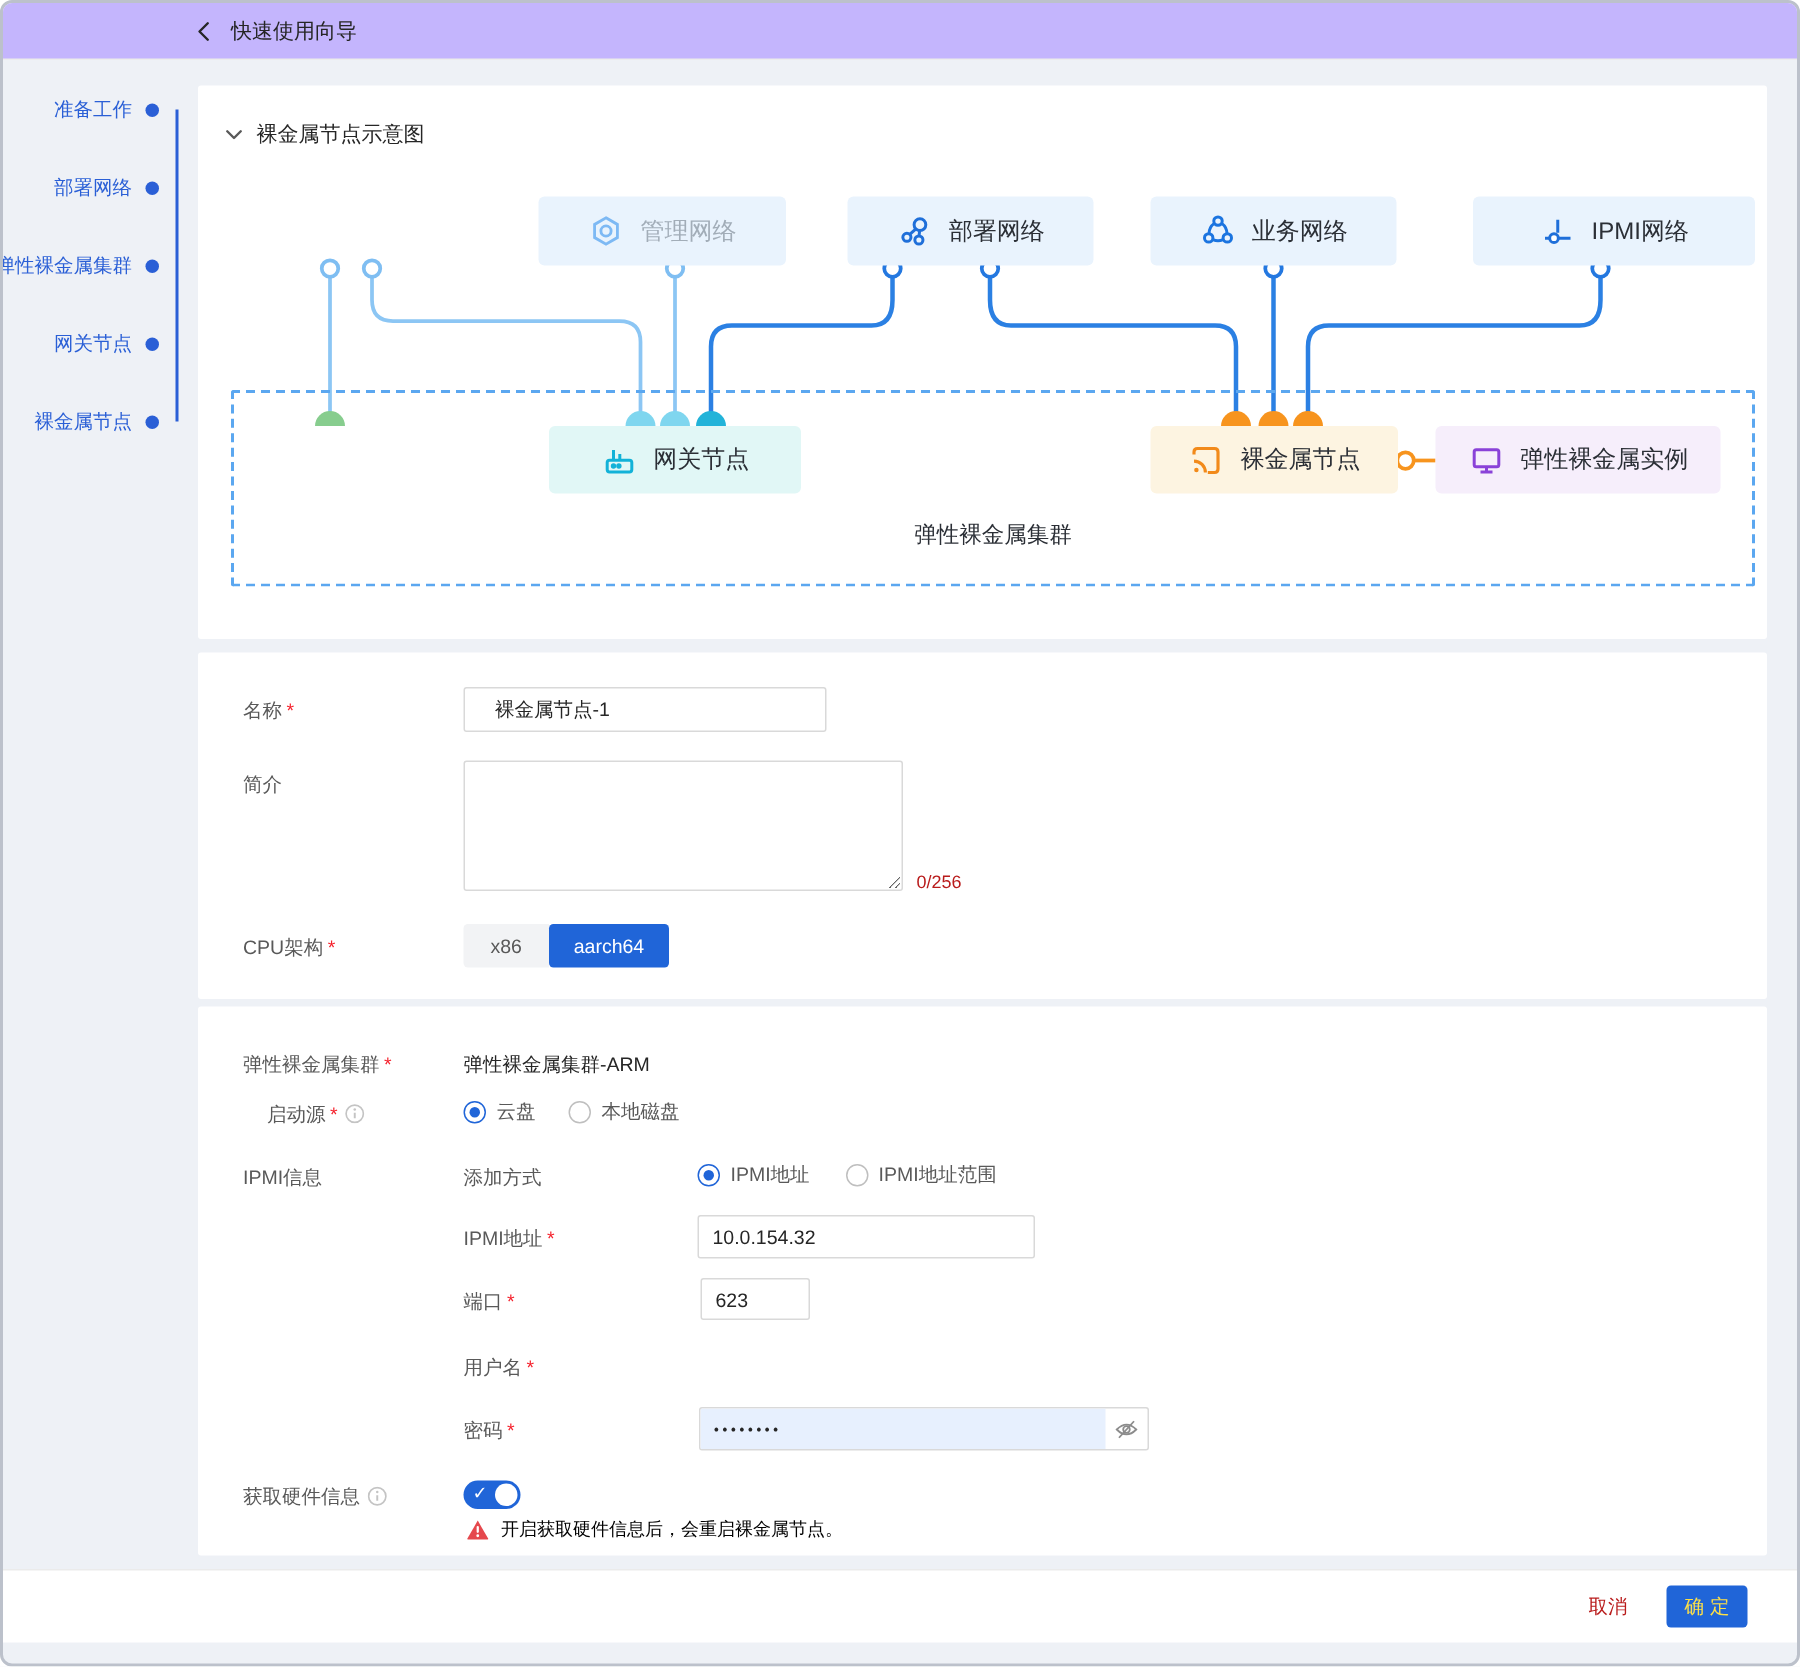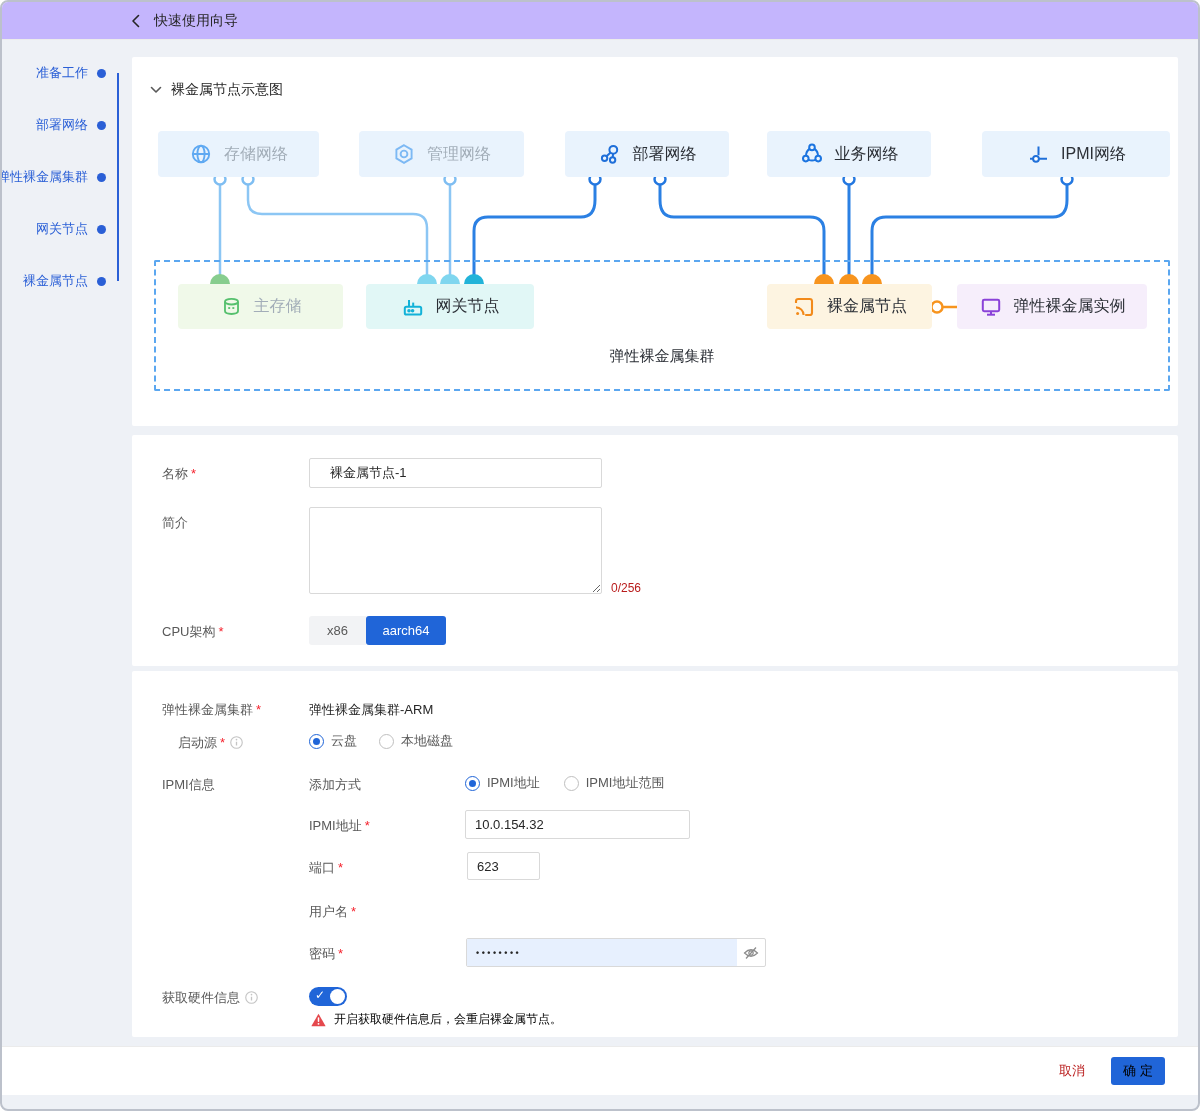--- a/index.html
+++ b/index.html
@@ -79,21 +79,21 @@
   .warn-text { font-size:12px; color:#000000; }
 
   .info-ic { display:inline-block; vertical-align:-2px; margin-left:5px; cursor:pointer; }
 
   
   .footerbar { position:absolute; left:0; bottom:14px; width:100%; height:49px; background:#fff;
                border-top:1px solid #ebebeb; display:flex; align-items:center; justify-content:flex-end;
                gap:26px; padding-right:33px; }
   .btn-cancel { font-size:13px; color:#b91c1c; background:none; border:none; cursor:pointer;
                 font-family:Liberation Mono, monospace; }
-  .btn-ok { min-width:47px; height:28px; background:#2065d8; color:#000000; font-size:13px;
+  .btn-ok { min-width:47px; height:28px; background:#2065d8; color:#fde047; font-size:13px;
             letter-spacing:4px; padding:0 8px 0 12px; border:none; border-radius:3px; cursor:pointer;
             font-family:inherit; }
 </style>
 </head>
 <body>
 
 <div class="frame">
 
   <div class="topbar">
     <span class="back-btn">
@@ -161,30 +161,20 @@
       <path d="M682 227 A10 10 0 0 1 702 227 Z" fill="#f7941e"></path>
       <path d="M707 227 A10 10 0 0 1 727 227 Z" fill="#f7941e"></path>
       <path d="M730 227 A10 10 0 0 1 750 227 Z" fill="#f7941e"></path>
 
       <circle cx="805" cy="250" r="5.5" fill="#fff" stroke="#f7941e" stroke-width="2.5"></circle>
       <line x1="811" y1="250" x2="825" y2="250" stroke="#f7941e" stroke-width="2.5"></line>
     </svg>
 
     <div class="dashed-cluster"></div>
 
-    <div class="dg-box dg-top" style="left:26px;width:161px">
-      <svg width="24" height="24" viewBox="0 0 24 24">
-          <g fill="none" stroke="#5fa9f2" stroke-width="1.9">
-            <circle cx="12" cy="12" r="8.2"></circle>
-            <ellipse cx="12" cy="12" rx="3.6" ry="8.2"></ellipse>
-            <line x1="3.8" y1="12" x2="20.2" y2="12"></line>
-          </g>
-        </svg>
-      <span class="t-dim">存储网络</span>
-    </div>
     <div class="dg-box dg-top" style="left:227px;width:165px">
       <svg width="24" height="24" viewBox="0 0 24 24">
           <g fill="none" stroke="#7db9f4" stroke-width="1.9">
             <path d="M12 3.2 L19.6 7.6 V16.4 L12 20.8 L4.4 16.4 V7.6 Z"></path>
             <circle cx="12" cy="12" r="3.4"></circle>
           </g>
         </svg>
       <span class="t-dim">管理网络</span>
     </div>
     <div class="dg-box dg-top" style="left:433px;width:164px">
@@ -216,31 +206,20 @@
       <svg width="24" height="24" viewBox="0 0 24 24">
           <g fill="none" stroke="#1f6fd9" stroke-width="2">
             <line x1="12.5" y1="4.5" x2="12.5" y2="13.2"></line>
             <line x1="4" y1="16.8" x2="21" y2="16.8"></line>
             <circle cx="10" cy="16.8" r="2.9" fill="#fff"></circle>
           </g>
         </svg>
       <span class="t-dark">IPMI网络</span>
     </div>
 
-    <div class="dg-box dg-bot" style="left:46px;width:165px;background:#f0f9e9">
-      <svg width="23" height="23" viewBox="0 0 24 24">
-          <g fill="none" stroke="#55c06d" stroke-width="1.9">
-            <ellipse cx="12" cy="7" rx="6.8" ry="2.9"></ellipse>
-            <path d="M5.2 7 V16.8 Q5.2 19.8 12 19.8 Q18.8 19.8 18.8 16.8 V7"></path>
-            <line x1="8.6" y1="13.6" x2="10.6" y2="13.6"></line>
-            <line x1="12.9" y1="13.6" x2="14.9" y2="13.6"></line>
-          </g>
-        </svg>
-      <span class="t-dim">主存储</span>
-    </div>
     <div class="dg-box dg-bot" style="left:234px;width:168px;background:#e1f7f6">
       <svg width="24" height="24" viewBox="0 0 24 24">
           <g fill="none" stroke="#12b2d8" stroke-width="2">
             <rect x="3.8" y="11.8" width="16.4" height="7.8" rx="1.6"></rect>
             <line x1="8" y1="11.8" x2="8" y2="5"></line>
             <line x1="12.2" y1="11.8" x2="12.2" y2="7.6"></line>
             <circle cx="8" cy="15.7" r="0.8" fill="#12b2d8"></circle>
             <circle cx="11.6" cy="15.7" r="0.8" fill="#12b2d8"></circle>
           </g>
         </svg>
@@ -265,21 +244,21 @@
           </g>
         </svg>
       <span class="t-dark">弹性裸金属实例</span>
     </div>
 
     <div class="cluster-label">弹性裸金属集群</div>
   </div>
 
   <div class="panel panel2">
     <div class="lbl" style="left:30px;top:30px"><span>名称</span><span class="req">*</span></div>
-    <input class="ipt" style="left: 177px; top: 23px; width: 293px; height: 30px; padding-left: 20px;" value="裸金属节点-1">
+    <input class="ipt" style="left: 177px; top: 23px; width: 242px; height: 30px; padding-left: 20px;" value="裸金属节点-1">
 
     <div class="lbl" style="left:30px;top:79px"><span>简介</span></div>
     <textarea class="ipt" style="left: 177px; top: 72px; width: 293px; height: 87px;"></textarea>
     <div class="counter" style="left:479px;top:146px">0/256</div>
 
     <div class="lbl" style="left:30px;top:188px"><span>CPU架构</span><span class="req">*</span></div>
     <div class="seg-group" style="left:177px;top:181px">
       <div class="seg seg-off">x86</div>
       <div class="seg seg-on">aarch64</div>
     </div>

